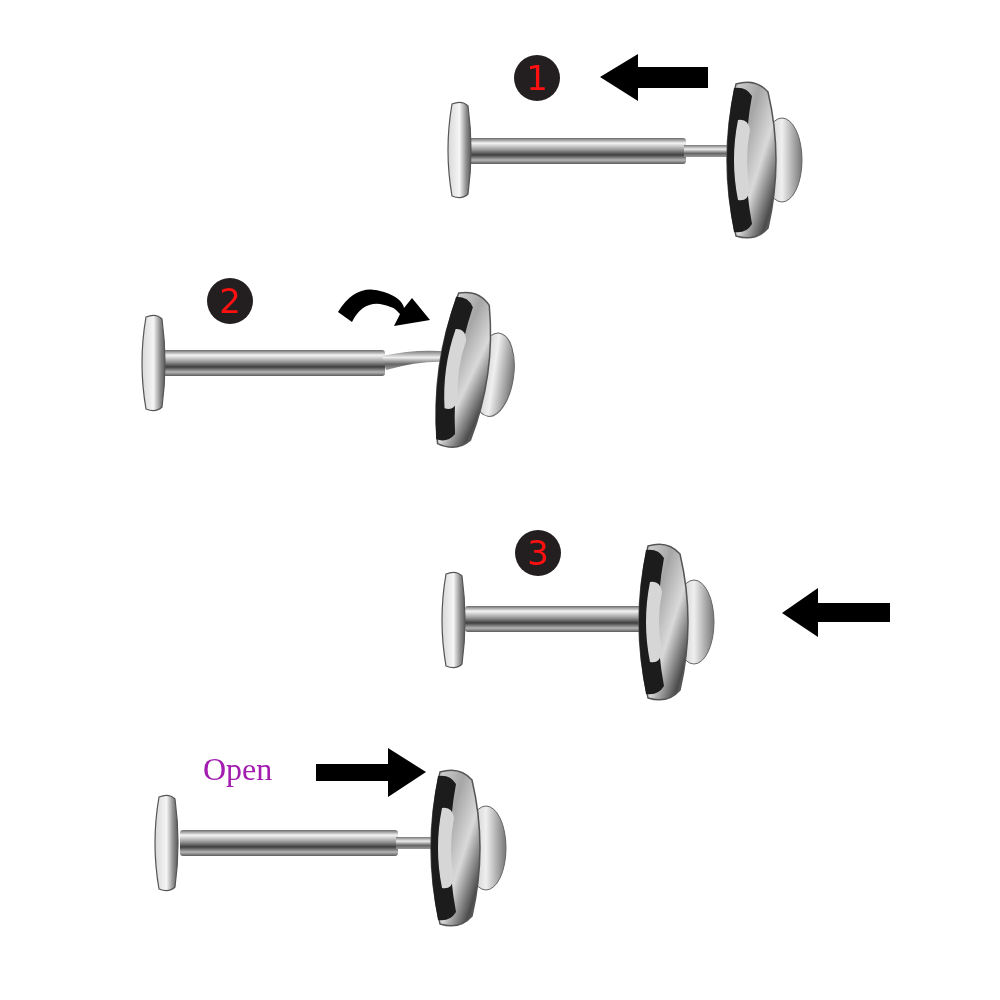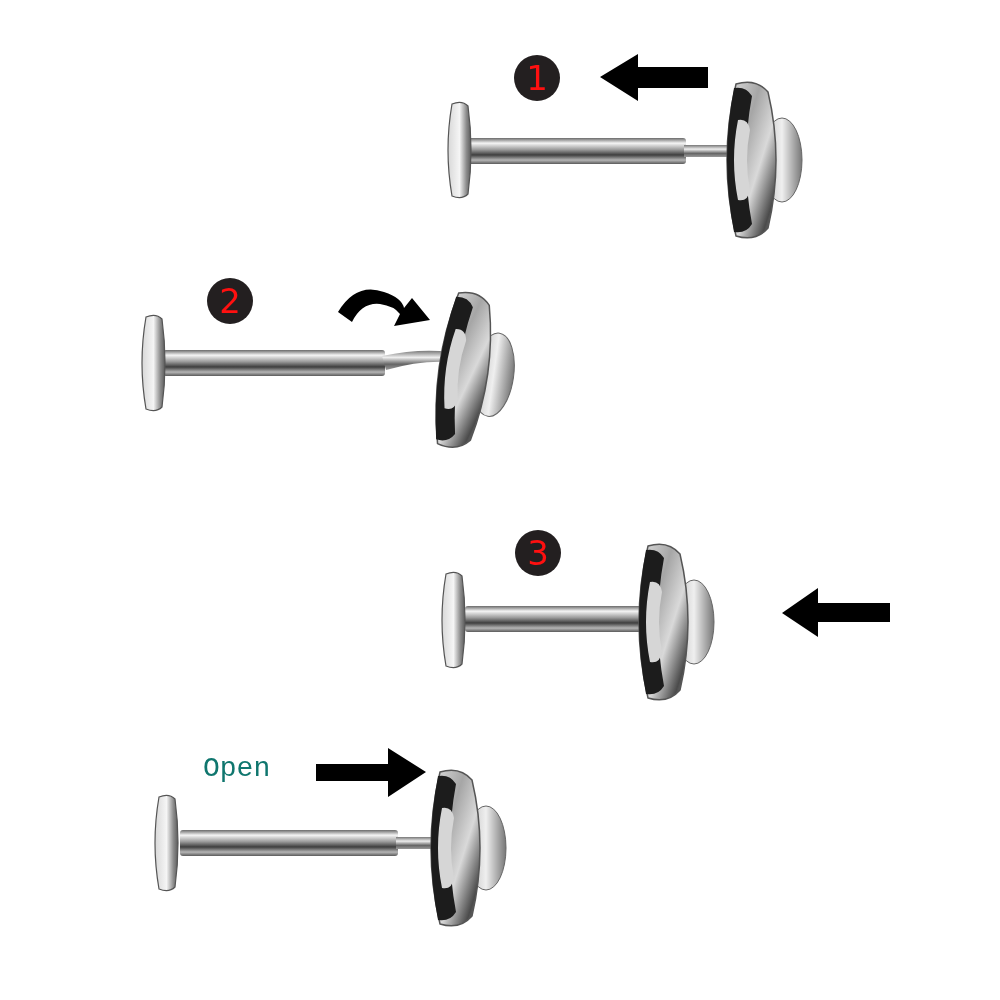--- a/index.html
+++ b/index.html
@@ -1,22 +1,22 @@
 <!DOCTYPE html>
 <html><head>
   <meta charset="utf-8">
   <style>
     html, body { margin: 0; padding: 0; background: #ffffff; }
     body { width: 1000px; height: 1000px; position: relative; overflow: hidden;
            font-family: "DejaVu Sans", sans-serif; }
     .badge { position: absolute; width: 46px; height: 46px; border-radius: 50%;
              background: #231f20; color: #ff1010; font-size: 34px; line-height: 46px;
              text-align: center; font-family: "DejaVu Sans", sans-serif; }
-    .open-label { position: absolute; color: #0f766e; font-size: 28px;
-                  font-family: Liberation Mono, monospace; line-height: 40px; }
+    .open-label { position: absolute; color: #a21caf; font-size: 32px;
+                  font-family: Liberation Serif, serif; line-height: 40px; }
     svg { position: absolute; left: 0; top: 0; overflow: visible; }
   </style>
 </head>
 <body>
 
 <svg width="1000" height="1000" viewBox="0 0 1000 1000">
   <defs>
     <linearGradient id="rod" x1="0" y1="0" x2="0" y2="1">
       <stop offset="0" stop-color="#6a6a6a"></stop>
       <stop offset="0.2" stop-color="#f4f4f4"></stop>

